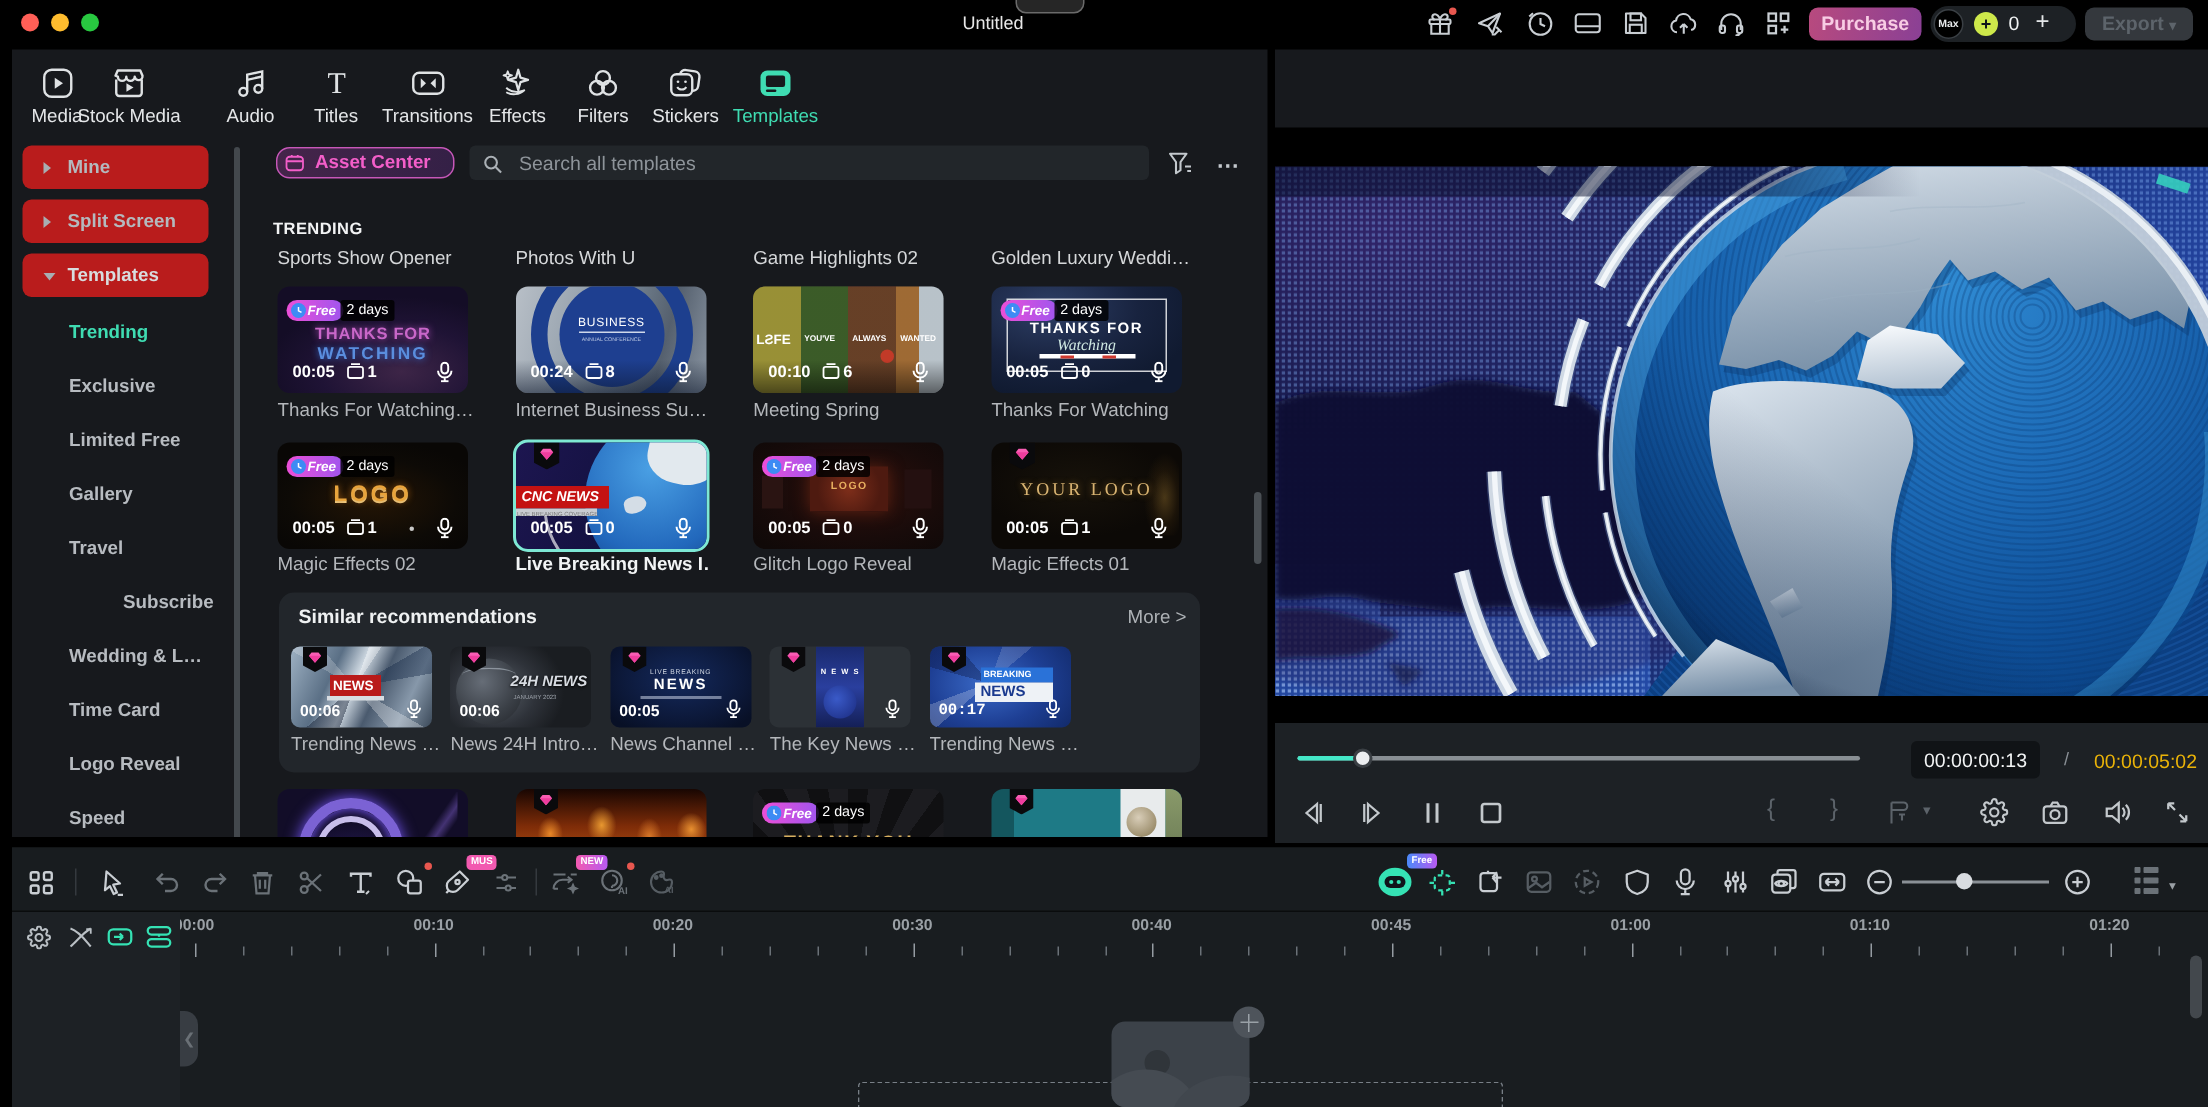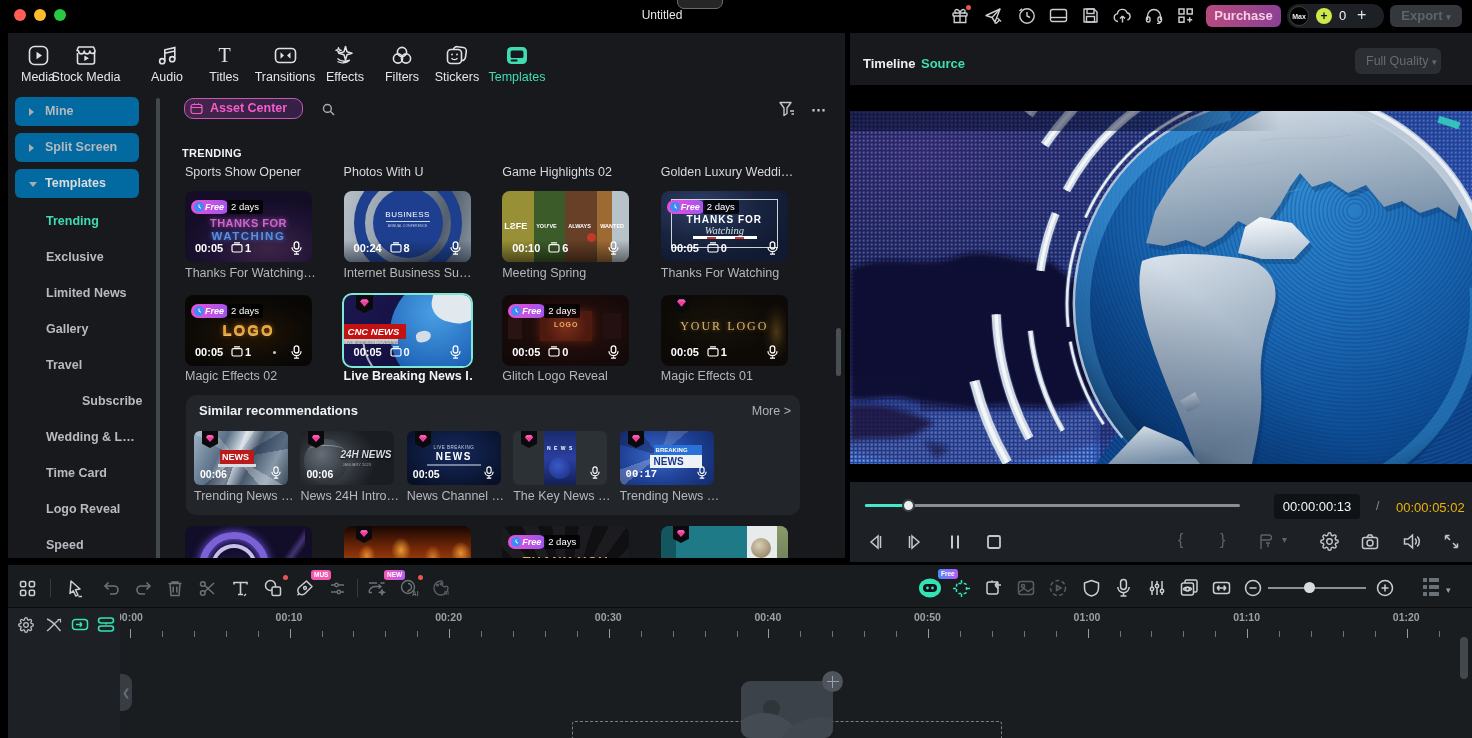--- a/index.html
+++ b/index.html
@@ -16,21 +16,21 @@
 #leftpanel { position:absolute; left:8px; top:33px; width:837px; height:527px;
   background:#17191d; overflow:hidden; height:525px; }
 #rightpanel { position:absolute; left:850px; top:33px; width:622px; height:529px;
   background:#17191d; }
 #bottompanel { position:absolute; left:8px; top:565px; width:1464px; height:173px;
   background:#191d20; }
 
 .mod { position:absolute; top:12px; text-align:center; color:#e4e6e8; font-size:12.5px; }
 .mod svg { display:block; margin:0 auto 4px; }
 
-.sbtn { position:absolute; left:7px; width:124px; height:29px; background:#0369a1;
+.sbtn { position:absolute; left:7px; width:124px; height:29px; background:#b91c1c;
   border-radius:6px; color:#b4b9be; font-size:12.5px; font-weight:bold;
   line-height:29px; padding-left:30px; }
 .sbtn .tri { position:absolute; left:14px; top:11px; width:0; height:0; }
 .subitem { position:absolute; left:38px; color:#b7bbc0; font-size:12.5px; font-weight:bold; }
 
 .tname { position:absolute; color:#d6d8da; font-size:12.5px; }
 .thumb { position:absolute; width:127px; height:71px; border-radius:8px; overflow:hidden; }
 .tcap { position:absolute; color:#b4b7bb; font-size:12.5px; width:130px; white-space:nowrap; overflow:hidden; }
 .freepill { position:absolute; left:6px; top:9px; height:14px; border-radius:7px;
   background:linear-gradient(90deg,#ec4fd8,#9f55ee); color:#fff; font-size:9px;
@@ -180,35 +180,36 @@
           <rect x="4.6" y="5.4" width="12.8" height="7.6" rx="1.5" fill="#17191d"></rect>
           <rect x="4.6" y="14.6" width="7" height="1.8" rx="0.9" fill="#17191d"></rect>
         </svg>
       Templates</div>
 
     <div class="sbtn" style="top:64px;"><span class="tri" style="border-left:5px solid #a8adb2;border-top:4px solid transparent;border-bottom:4px solid transparent;"></span>Mine</div>
     <div class="sbtn" style="top:100px;"><span class="tri" style="border-left:5px solid #a8adb2;border-top:4px solid transparent;border-bottom:4px solid transparent;"></span>Split Screen</div>
     <div class="sbtn" style="top:136px;color:#d8dcde;"><span class="tri" style="top:13px;border-top:5px solid #a8adb2;border-left:4px solid transparent;border-right:4px solid transparent;"></span>Templates</div>
     <div class="subitem" style="top:181px;color:#3fdcb2;">Trending</div>
     <div class="subitem" style="top:217px;">Exclusive</div>
-    <div class="subitem" style="top:253px;">Limited News</div>
+    <div class="subitem" style="top:253px;">Limited Free</div>
     <div class="subitem" style="top:289px;">Gallery</div>
     <div class="subitem" style="top:325px;">Travel</div>
     <div class="subitem" style="top:361px;margin-left:36px;">Subscribe</div>
     <div class="subitem" style="top:397px;">Wedding &amp; L…</div>
     <div class="subitem" style="top:433px;">Time Card</div>
     <div class="subitem" style="top:469px;">Logo Reveal</div>
     <div class="subitem" style="top:505px;">Speed</div>
     <div style="position:absolute;left:148px;top:65px;width:4px;height:462px;background:#43484d;border-radius:2px;"></div>
 
     <div style="position:absolute;left:176px;top:65px;width:119px;height:21px;border-radius:9px;background:linear-gradient(100deg,#45254a,#342046);border:1px solid #c757b9;color:#f35ec9;font-size:12.5px;font-weight:bold;line-height:19px;padding-left:25px;">Asset Center</div>
     <svg style="position:absolute;left:182px;top:69px;" width="13" height="13" viewBox="0 0 13 13" fill="none" stroke="#f35ec9" stroke-width="1.2">
         <rect x="1" y="2.5" width="11" height="9" rx="2.2"></rect>
         <path d="M1 5.5 h11 M4.5 2.5 v-1.2 M8.5 2.5 v-1.2"></path>
       </svg>
+    <div style="position:absolute;left:305px;top:64px;width:453px;height:23px;border-radius:4px;background:#22262a;color:#8e949a;font-size:13px;line-height:23px;padding-left:33px;">Search all templates</div>
     <svg style="position:absolute;left:314px;top:70px;" width="13" height="13" viewBox="0 0 14 14" fill="none" stroke="#aab0b5" stroke-width="1.5">
         <circle cx="5.8" cy="5.8" r="4.2"></circle>
         <path d="M9 9 L13 13"></path>
       </svg>
     <svg style="position:absolute;left:770px;top:67px;" width="17" height="17" viewBox="0 0 17 17" fill="none" stroke="#c3c8cd" stroke-width="1.4">
         <path d="M2 2.5 h11 L9 8 v5.5 l-3 2 V8 Z" stroke-linejoin="round"></path>
         <path d="M12 11 h4 M13.5 14 h2.5"></path>
       </svg>
     <div style="position:absolute;left:803px;top:68px;color:#c3c8cd;font-size:15px;letter-spacing:1px;font-weight:bold;">⋯</div>
     <div style="position:absolute;left:174px;top:114px;color:#f2f3f4;font-size:11px;font-weight:bold;letter-spacing:.3px;">TRENDING</div>
@@ -500,25 +501,20 @@
 <svg style="position:absolute;left:12px;top:0" width="16" height="17" viewBox="0 0 17 18">
           <path d="M0 0 H17 V13.5 L8.5 18 L0 13.5 Z" fill="#0a0a0c"></path>
           <path d="M4.2 6.5 L6 4.2 H11 L12.8 6.5 L8.5 11.5 Z" fill="#f95db4"></path>
           <path d="M4.2 6.5 H12.8 L8.5 11.5 Z" fill="#ef3d9e"></path>
         </svg>
       </div>
 
     <div style="position:absolute;left:828px;top:295px;width:5px;height:48px;background:#4a4f54;border-radius:3px;"></div>
   </div>
   <div id="rightpanel">
-    <div id="prevhead">
-      <span style="position:absolute;left:13px;top:23px;color:#eceef0;font-size:13px;font-weight:bold;">Timeline</span>
-      <span style="position:absolute;left:71px;top:23px;color:#41dcb2;font-size:13px;font-weight:bold;">Source</span>
-      <div style="position:absolute;left:505px;top:15px;width:86px;height:26px;background:#2b2f34;border-radius:6px;color:#666c73;font-size:12.5px;line-height:26px;text-align:left;padding-left:11px;">Full Quality <span style="font-size:9px;">▾</span></div>
-    </div>
     <div id="videoarea">
         <svg id="globe" style="position:absolute;left:0;top:26px;" width="622" height="353" viewBox="0 0 622 353">
 <defs>
 <linearGradient id="bgG" x1="0" y1="0" x2="1" y2="0.2">
  <stop offset="0" stop-color="#111744"></stop>
               <stop offset="0.45" stop-color="#182a6c"></stop>
               <stop offset="1" stop-color="#22429c"></stop>
 </linearGradient>
 <radialGradient id="purG" cx="0.12" cy="0.12" r="0.5">
  <stop offset="0" stop-color="#32246a" stop-opacity="0.95"></stop>
@@ -1161,21 +1157,21 @@
           <rect x="1.5" y="10" width="15" height="5" rx="2.5"></rect>
           <path d="M9 7 v3" stroke-dasharray="1.5 1.2"></path>
         </svg>
 </div>
     <div id="ruler">
 <div class="rlabel" style="left:108.0px;">00:00</div>
 <div class="rlabel" style="left:267.6px;">00:10</div>
 <div class="rlabel" style="left:427.2px;">00:20</div>
 <div class="rlabel" style="left:586.8px;">00:30</div>
 <div class="rlabel" style="left:746.4px;">00:40</div>
-<div class="rlabel" style="left:906.0px;">00:50</div>
+<div class="rlabel" style="left:906.0px;">00:45</div>
 <div class="rlabel" style="left:1065.6px;">01:00</div>
 <div class="rlabel" style="left:1225.2px;">01:10</div>
 <div class="rlabel" style="left:1384.8px;">01:20</div>
 <div class="tickmaj" style="left:122.0px;"></div>
 <div class="tick" style="left:153.9px;"></div>
 <div class="tick" style="left:185.8px;"></div>
 <div class="tick" style="left:217.8px;"></div>
 <div class="tick" style="left:249.7px;"></div>
 <div class="tickmaj" style="left:281.6px;"></div>
 <div class="tick" style="left:313.5px;"></div>

